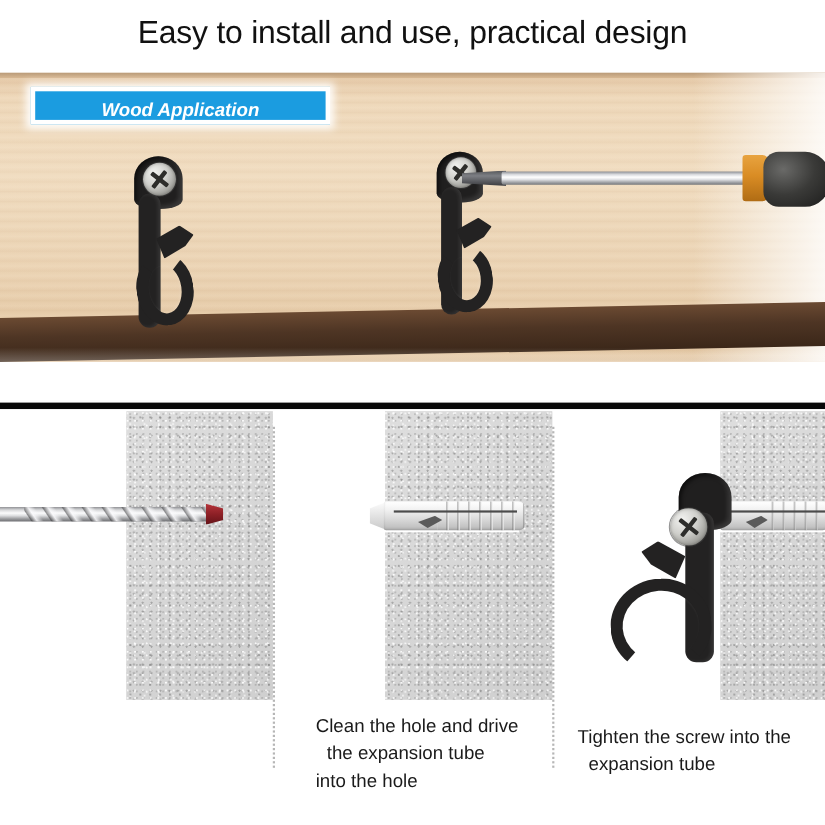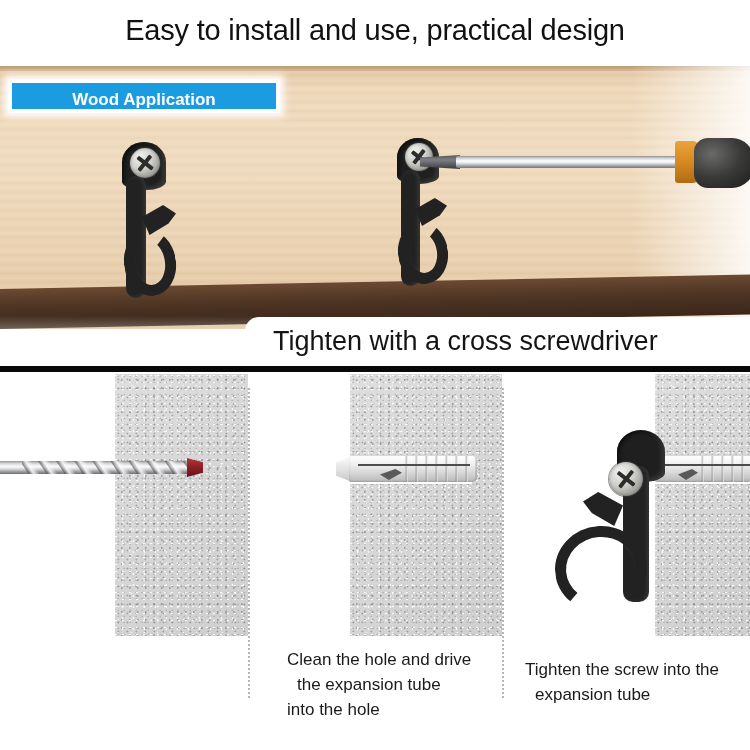--- a/index.html
+++ b/index.html
@@ -296,24 +296,23 @@
 
     <div class="screwdriver" style="left:420px; top:74px; width:330px; height:60px;">
       <div class="sd-tip" style="left:0px; top:15px; width:40px; height:14px;"></div>
       <div class="sd-shaft" style="left:36px; top:16px; width:222px; height:12px;"></div>
       <div class="sd-ferrule" style="left:255px; top:1px; width:24px; height:42px;"></div>
       <div class="sd-grip" style="left:274px; top:-2px; width:60px; height:50px;"></div>
     </div>
 
     <div class="wood-fade-bottom"></div>
 
-    <div class="badge badge-wood" style="left:8px; top:13px;">Wood Application</div>
+    <div class="badge badge-wood" style="left:28px; top:13px;font-style:italic;">Wood Application</div>
   </div>
 
-  <div class="cross-caption">Tighten with a cross screwdriver</div>
 
   <div class="bar-black bar-top"></div>
 
   <div class="concrete-section">
 
     <div class="concrete" style="left:115px; top:2px; width:133px; height:262px;"></div>
     <div class="concrete" style="left:350px; top:2px; width:152px; height:262px;"></div>
     <div class="concrete" style="left:655px; top:2px; width:95px; height:262px;"></div>
 
     <div class="drill" style="left:-6px; top:82px; width:220px; height:26px;">

